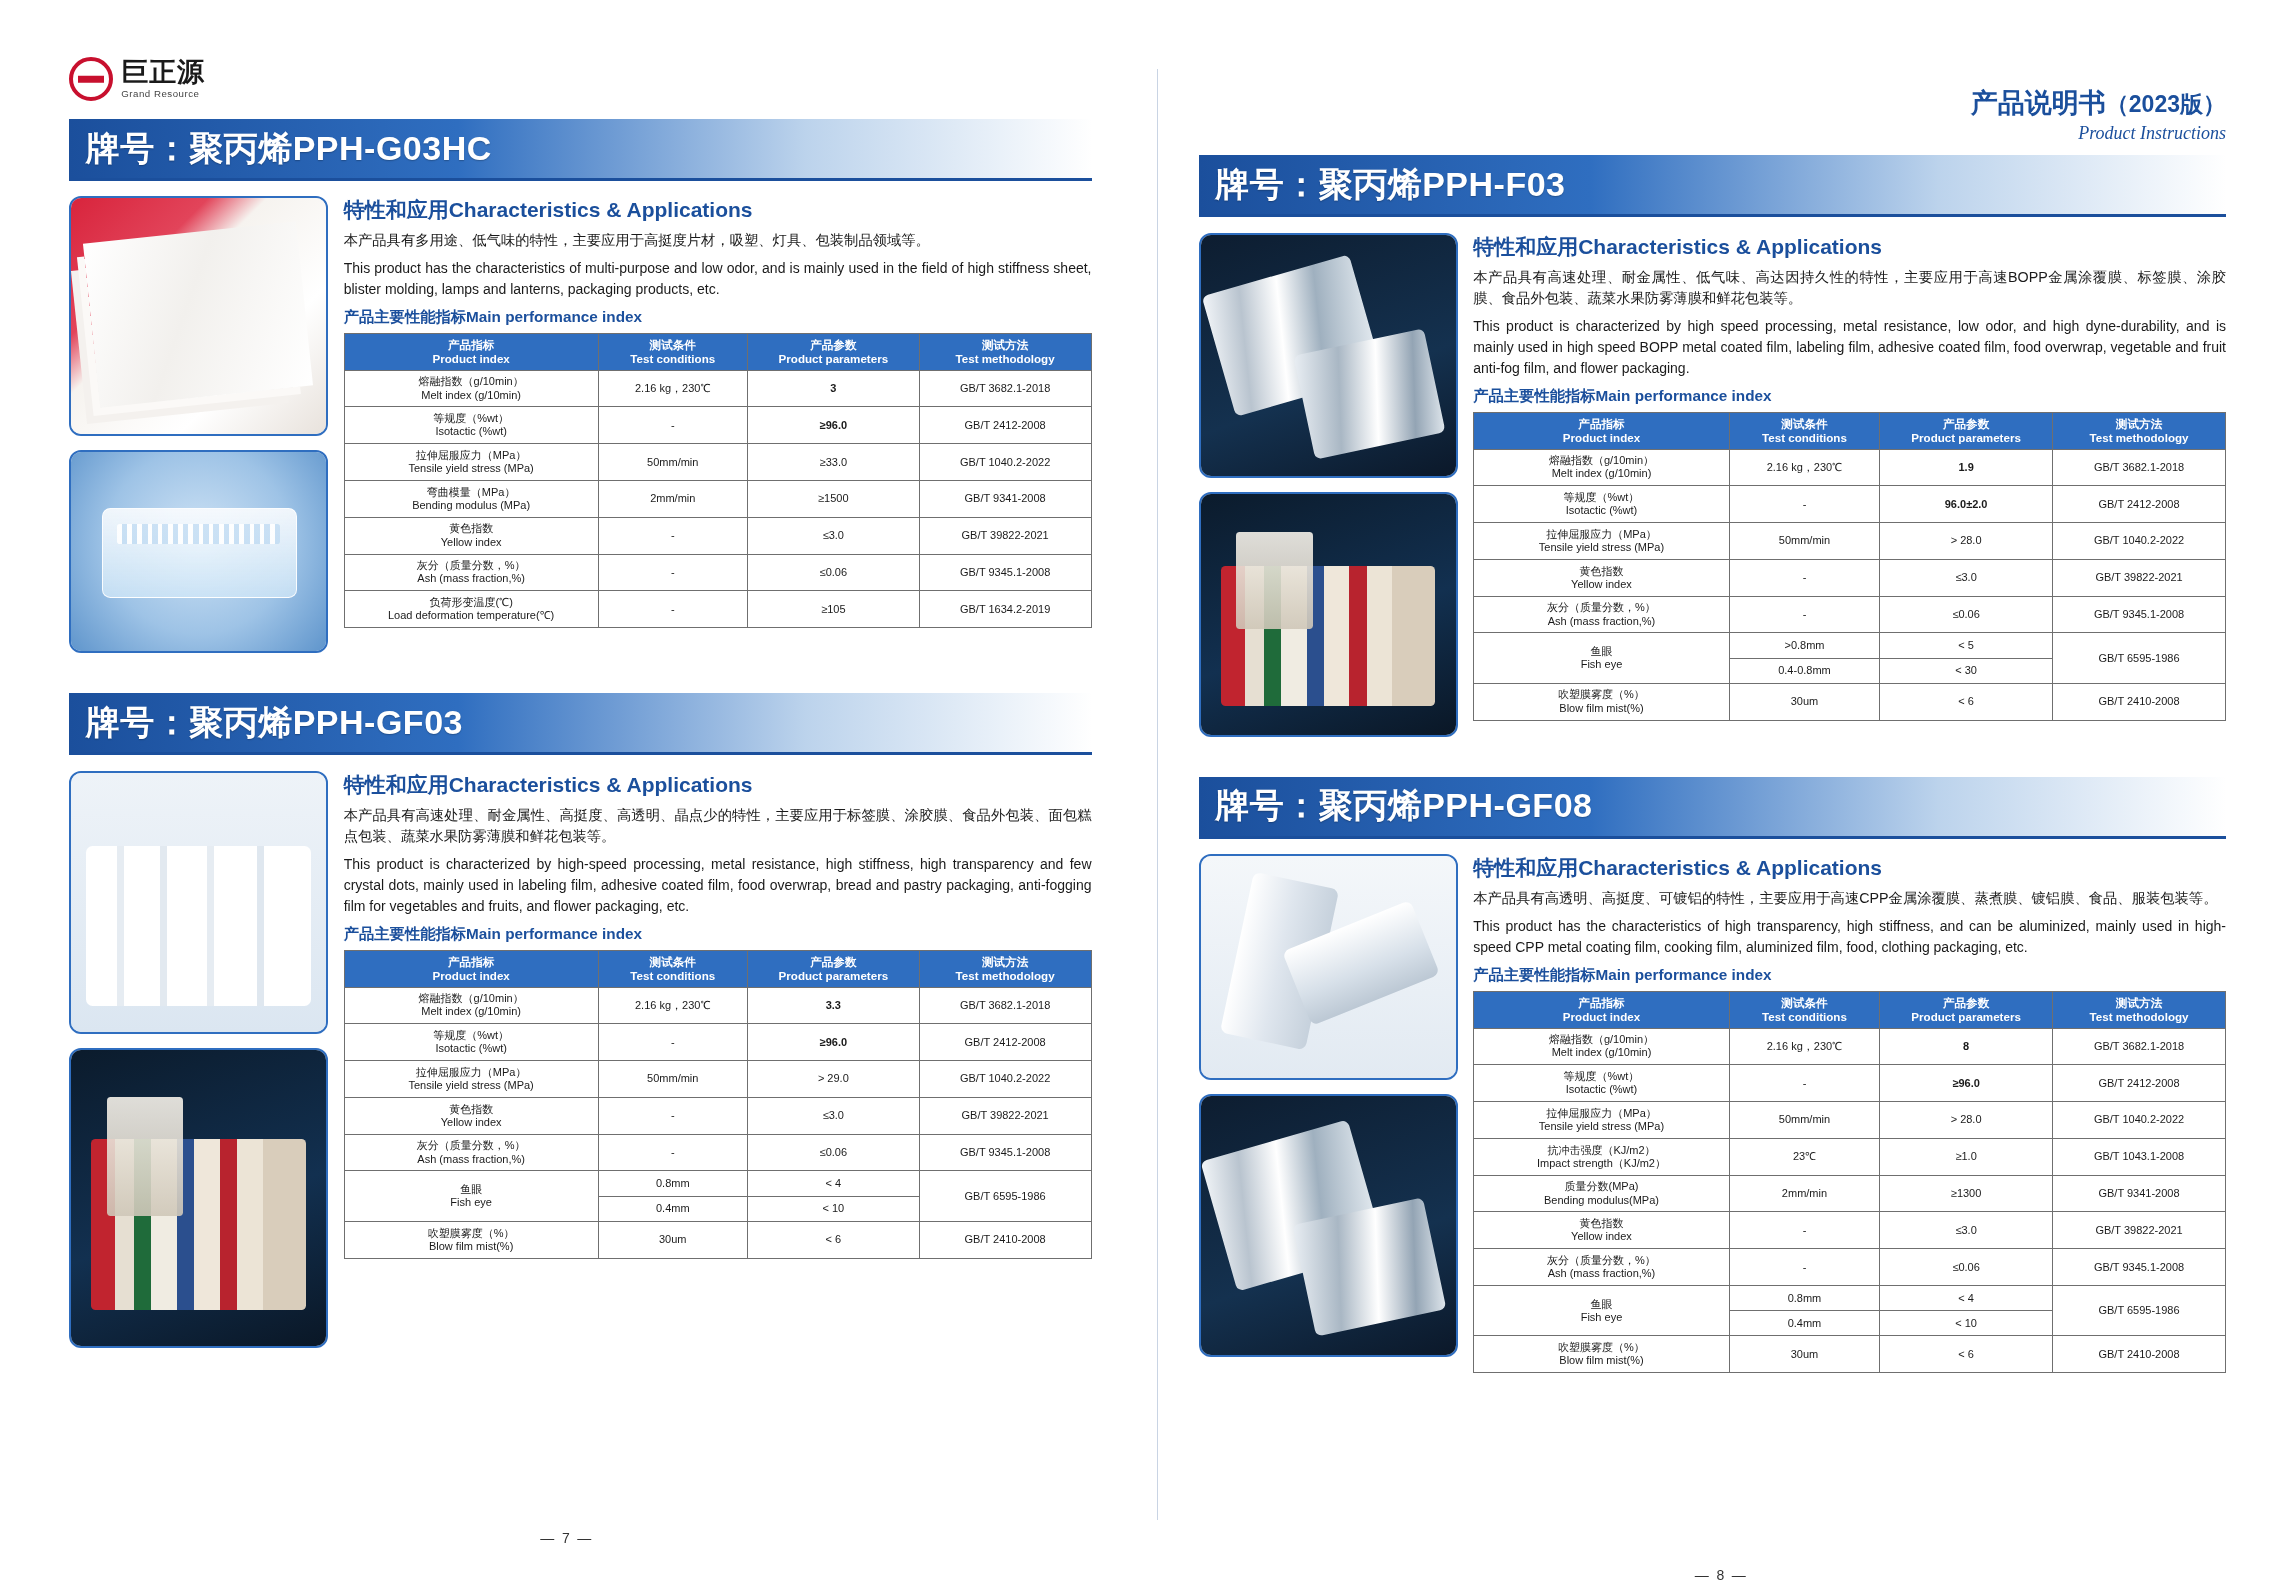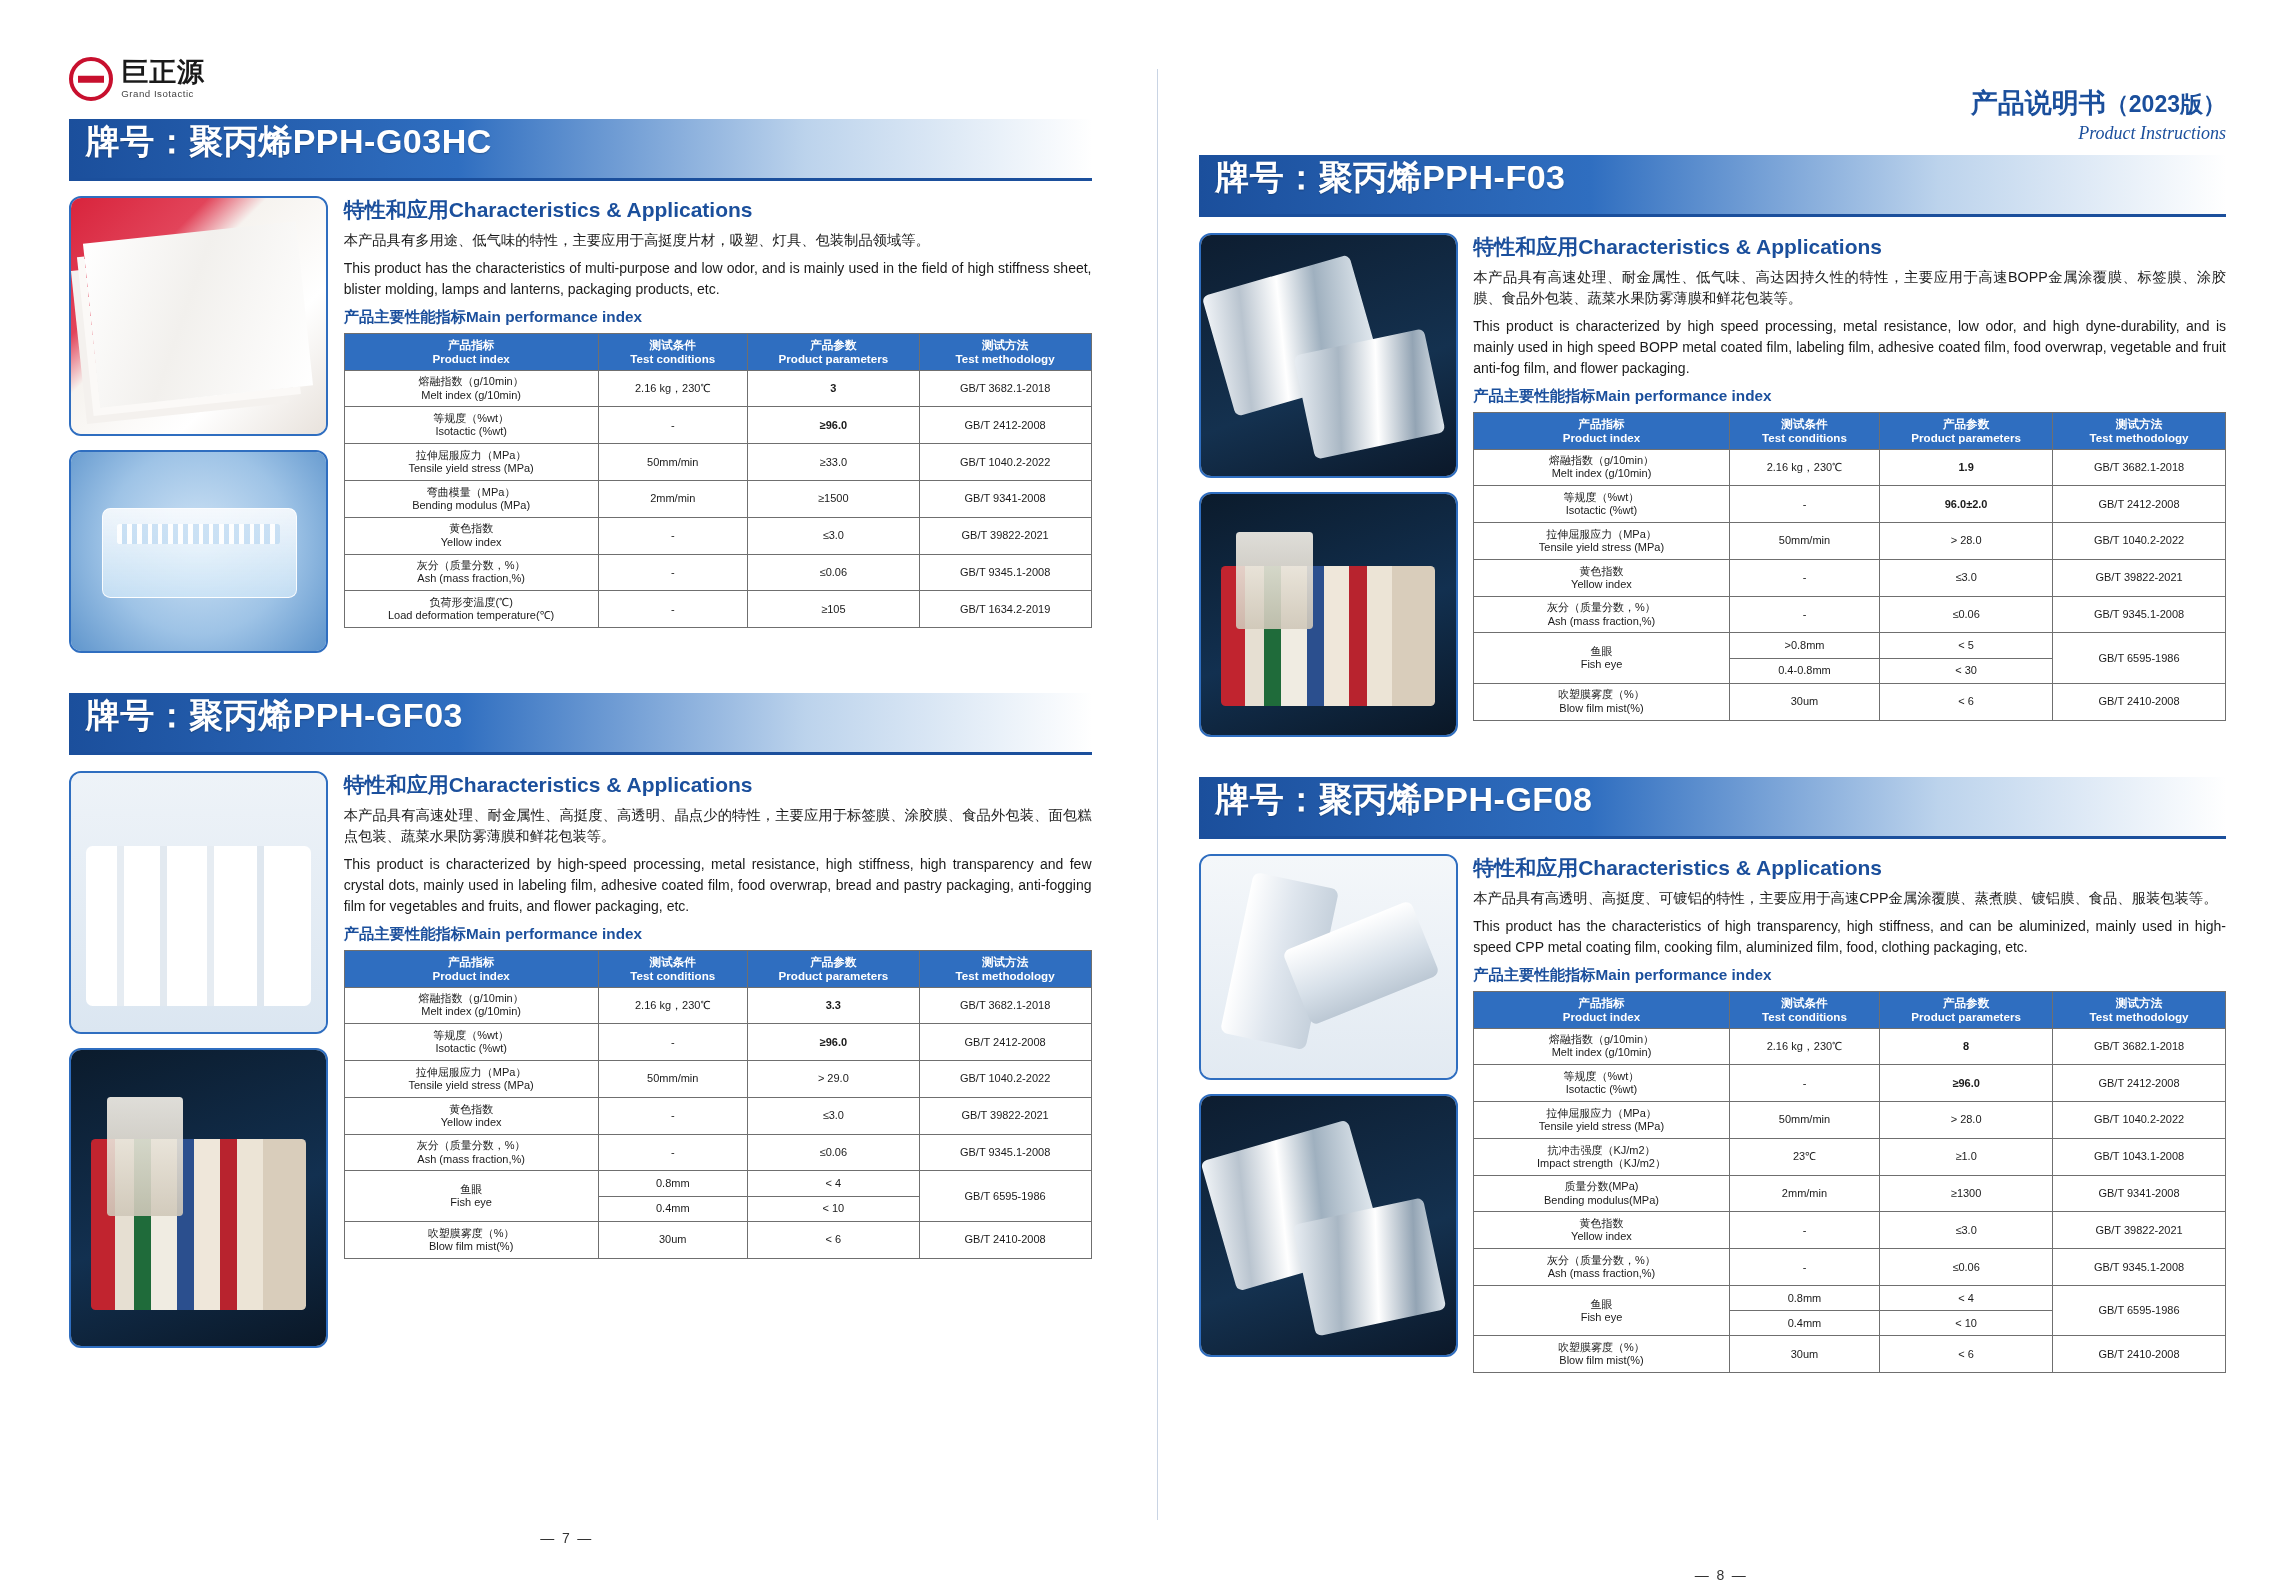--- a/index.html
+++ b/index.html
@@ -67,21 +67,21 @@
   .doc-head .en{
     font-size:18px;font-style:italic;color:#1b4f9c;margin-top:3.7px;font-family:Liberation Serif, serif;
   }
 
   
   .title-bar{
     position:relative;
     height:59px;
     margin-top:12px;
     background:linear-gradient(90deg,#1b4f9c 0%,#2f6ec0 38%,#bcd3ec 72%,#ffffff 100%);
-    display:flex;align-items:flex-start;
+    display:flex;align-items:center;
   }
   .title-bar .txt{
     font-size:34px;font-weight:bold;color:#ffffff;
     padding-left:16.7px;letter-spacing:0.5px;
     text-shadow:0 0.9px 1.4px rgba(0,0,0,.25);
     white-space:nowrap;
   }
   .title-underline{
     height:2.8px;background:#1b4f9c;margin-top:0;
   }
@@ -225,21 +225,21 @@
 <body>
 
 <div class="page">
 
   <div class="leaf left">
 
     <div class="logo-wrap">
       <div class="logo-mark"></div>
       <div class="logo-text">
         <div class="logo-cn">巨正源</div>
-        <div class="logo-en">Grand Isotactic</div>
+        <div class="logo-en">Grand Resource</div>
       </div>
     </div>
 
     <div class="title-bar">
       <div class="txt">牌号：聚丙烯PPH-G03HC</div>
     </div>
     <div class="title-underline"></div>
 
     <div class="block">
       <div class="imgcol">

